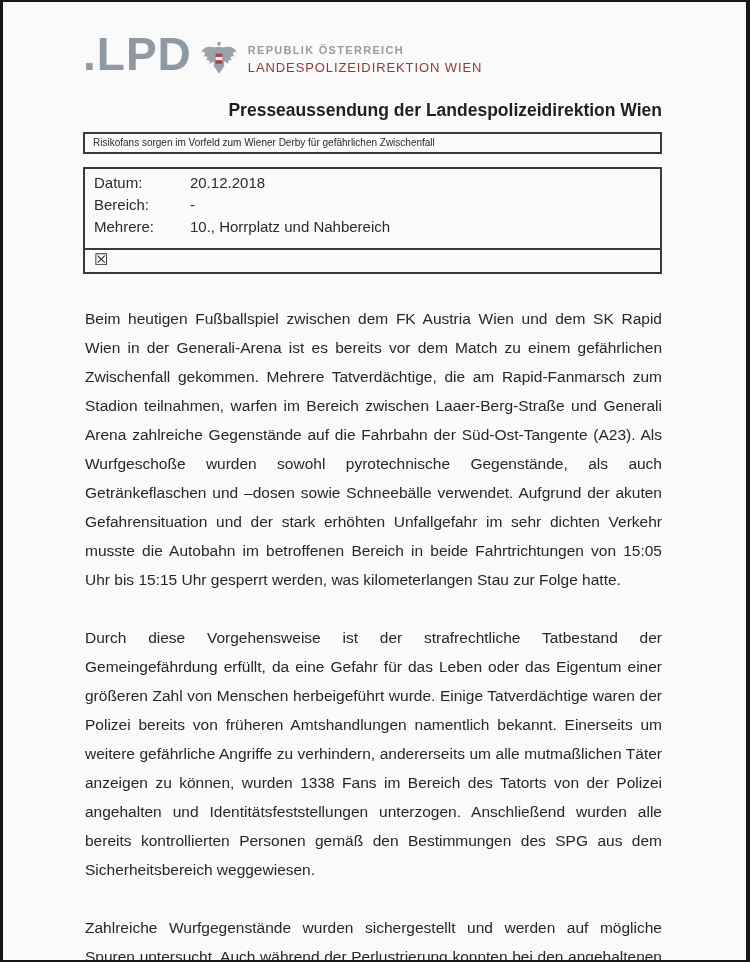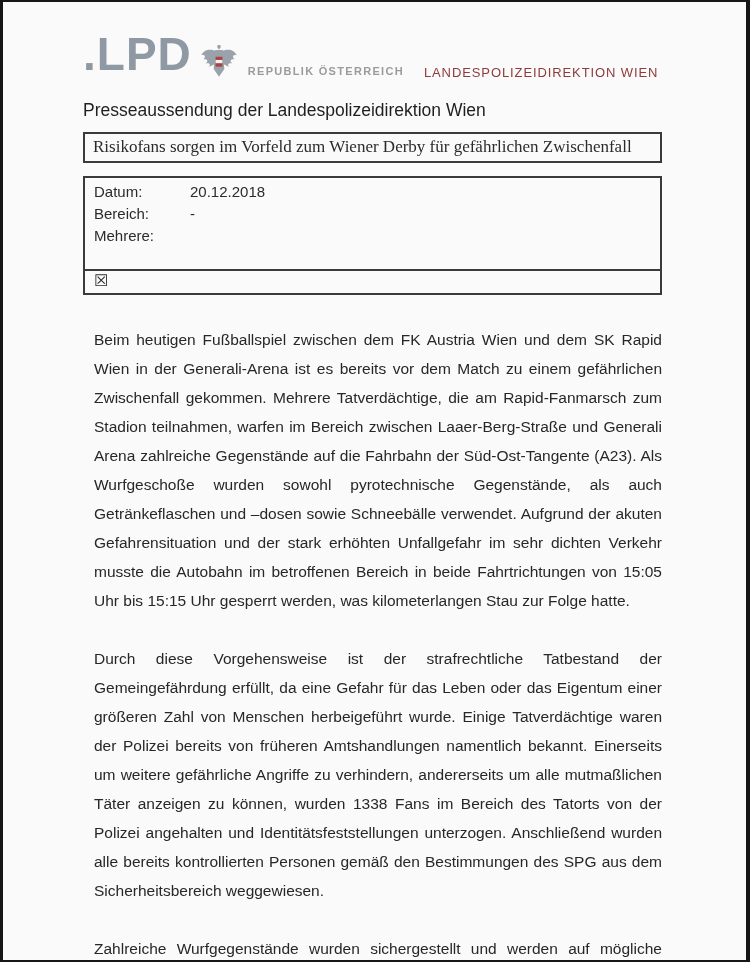--- a/index.html
+++ b/index.html
@@ -16,62 +16,61 @@
     box-sizing:border-box;
     border-top:2px solid #161616;
     border-left:3px solid #161616;
     border-right:4px solid #161616;
     border-bottom:2px solid #161616;
     pointer-events:none;
   }
   .doc { padding:28px 88px 0 83px; }
 
   
-  .logo-row { display:flex; align-items:flex-end; }
+  .logo-row { display:flex; align-items:center; }
   .lpd-wordmark {
     font-size:46px; font-weight:bold; color:#8f99a3;
     line-height:52px; letter-spacing:1px;
   }
   .eagle-wrap { width:38px; height:38px; margin:8px 10px 0 8px; }
-  .gov-block { margin-top:10px; display:flex; flex-direction:row; gap:20px; }
+  .gov-block { margin-top:10px; display:flex; flex-direction:column; gap:4px; }
   .gov-line1 { font-size:11px; font-weight:bold; color:#9b9b9b; letter-spacing:1.3px; }
   .gov-line2 { font-size:13px; font-weight:normal; color:#8e3b3b; letter-spacing:0.9px; }
 
   .date-line { text-align:right; font-size:15px; margin-top:2px; }
 
   .doc-title {
-    text-align:left; font-size:17.5px; font-weight:normal;
+    text-align:right; font-size:17.5px; font-weight:bold;
     color:#1f1f1f; margin-top:20px;
   }
 
   .headline-box {
     border:2px solid #3a3a3a;
     margin-top:11px;
     padding:3px 8px 4px 8px;
-    font-size:17px;
-    font-family:Liberation Serif, serif;
+    font-size:10px;
   }
 
   .info-box { border:2px solid #3a3a3a; margin-top:13px; }
-  .info-rows { padding:3px 0 22px 0; }
+  .info-rows { padding:3px 0 10px 0; }
   .info-row { display:flex; font-size:15px; line-height:22px; padding-left:9px; }
   .info-label { width:96px; flex:0 0 96px; }
   .media-row {
     border-top:2px solid #3a3a3a;
     display:flex; align-items:center; gap:11px;
     padding:2px 9px 4px 9px;
     font-size:15.5px; line-height:22px;
   }
   .checkbox-glyph { font-size:16px; line-height:1; }
 
   .body-par {
     font-size:15.5px; line-height:29px;
     text-align:justify;
     color:#272727;
-    margin:29px 0 0 11px;
+    margin:29px 0 0 2px;
   }
   .body-par:first-of-type { margin-top:30px; }
 </style>
 </head>
 <body>
 
 <div class="frame"></div>
 
 <div class="doc">
 
@@ -108,20 +107,21 @@
       <div class="info-row">
         <span class="info-label">Datum:</span>
         <span class="info-value">20.12.2018</span>
       </div>
       <div class="info-row">
         <span class="info-label">Bereich:</span>
         <span class="info-value">-</span>
       </div>
       <div class="info-row">
         <span class="info-label">Mehrere:</span>
+        <span class="info-value">10., Horrplatz und Nahbereich</span>
       </div>
     </div>
     <div class="media-row">
       <span class="checkbox-glyph">☒</span>
     </div>
   </div>
 
   <p class="body-par">Beim heutigen Fußballspiel zwischen dem FK Austria Wien und dem SK Rapid Wien in der Generali-Arena ist es bereits vor dem Match zu einem gefährlichen Zwischenfall gekommen. Mehrere Tatverdächtige, die am Rapid-Fanmarsch zum Stadion teilnahmen, warfen im Bereich zwischen Laaer-Berg-Straße und Generali Arena zahlreiche Gegenstände auf die Fahrbahn der Süd-Ost-Tangente (A23). Als Wurfgeschoße wurden sowohl pyrotechnische Gegenstände, als auch Getränkeflaschen und –dosen sowie Schneebälle verwendet. Aufgrund der akuten Gefahrensituation und der stark erhöhten Unfallgefahr im sehr dichten Verkehr musste die Autobahn im betroffenen Bereich in beide Fahrtrichtungen von 15:05 Uhr bis 15:15 Uhr gesperrt werden, was kilometerlangen Stau zur Folge hatte.</p>
   <p class="body-par">Durch diese Vorgehensweise ist der strafrechtliche Tatbestand der Gemeingefährdung erfüllt, da eine Gefahr für das Leben oder das Eigentum einer größeren Zahl von Menschen herbeigeführt wurde. Einige Tatverdächtige waren der Polizei bereits von früheren Amtshandlungen namentlich bekannt. Einerseits um weitere gefährliche Angriffe zu verhindern, andererseits um alle mutmaßlichen Täter anzeigen zu können, wurden 1338 Fans im Bereich des Tatorts von der Polizei angehalten und Identitätsfeststellungen unterzogen. Anschließend wurden alle bereits kontrollierten Personen gemäß den Bestimmungen des SPG aus dem Sicherheitsbereich weggewiesen.</p>
   <p class="body-par">Zahlreiche Wurfgegenstände wurden sichergestellt und werden auf mögliche Spuren untersucht. Auch während der Perlustrierung konnten bei den angehaltenen Personen eine erhebliche Menge pyrotechnischer Gegenstände sowie eine Rauchgranate</p>

